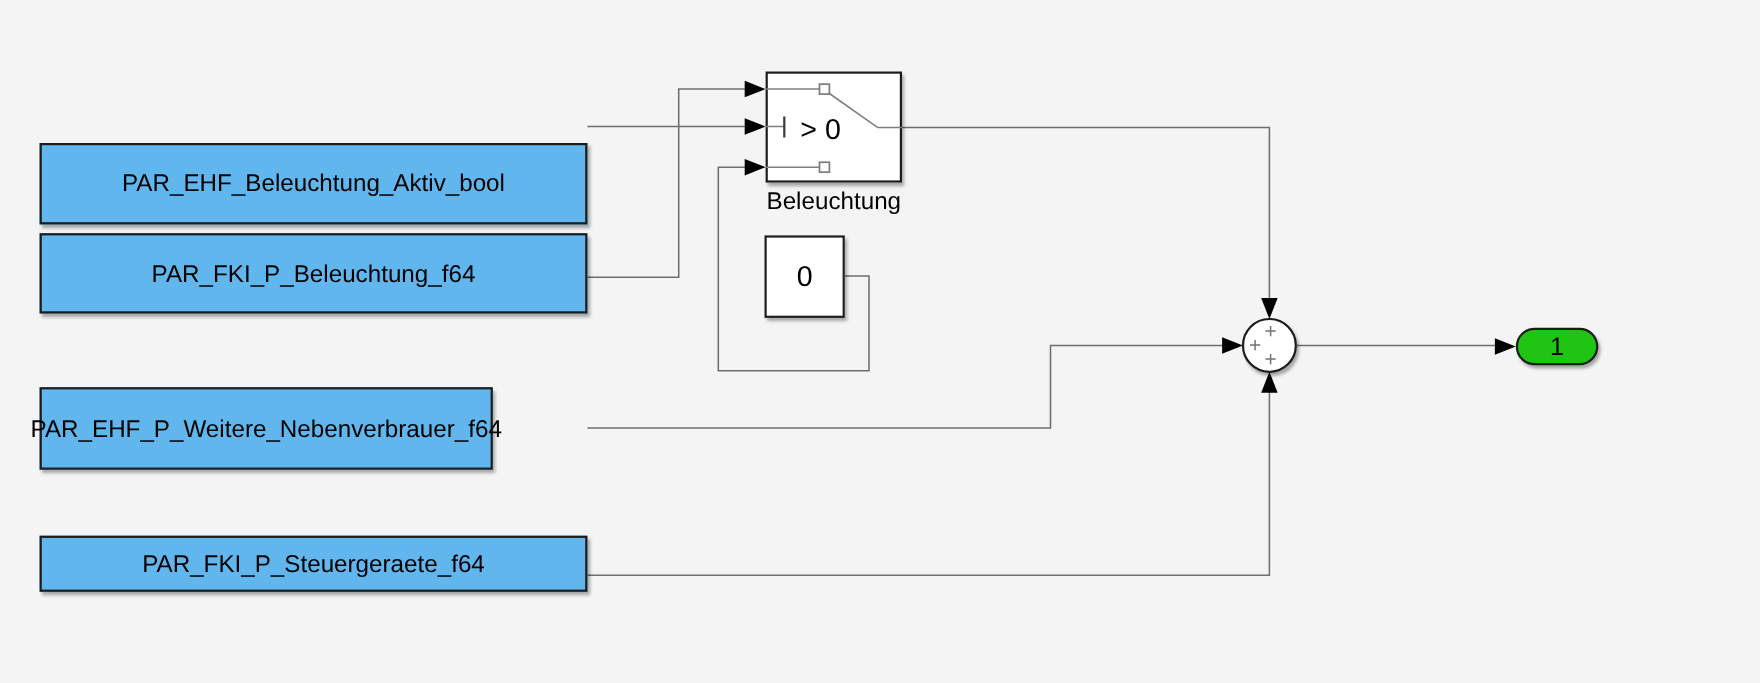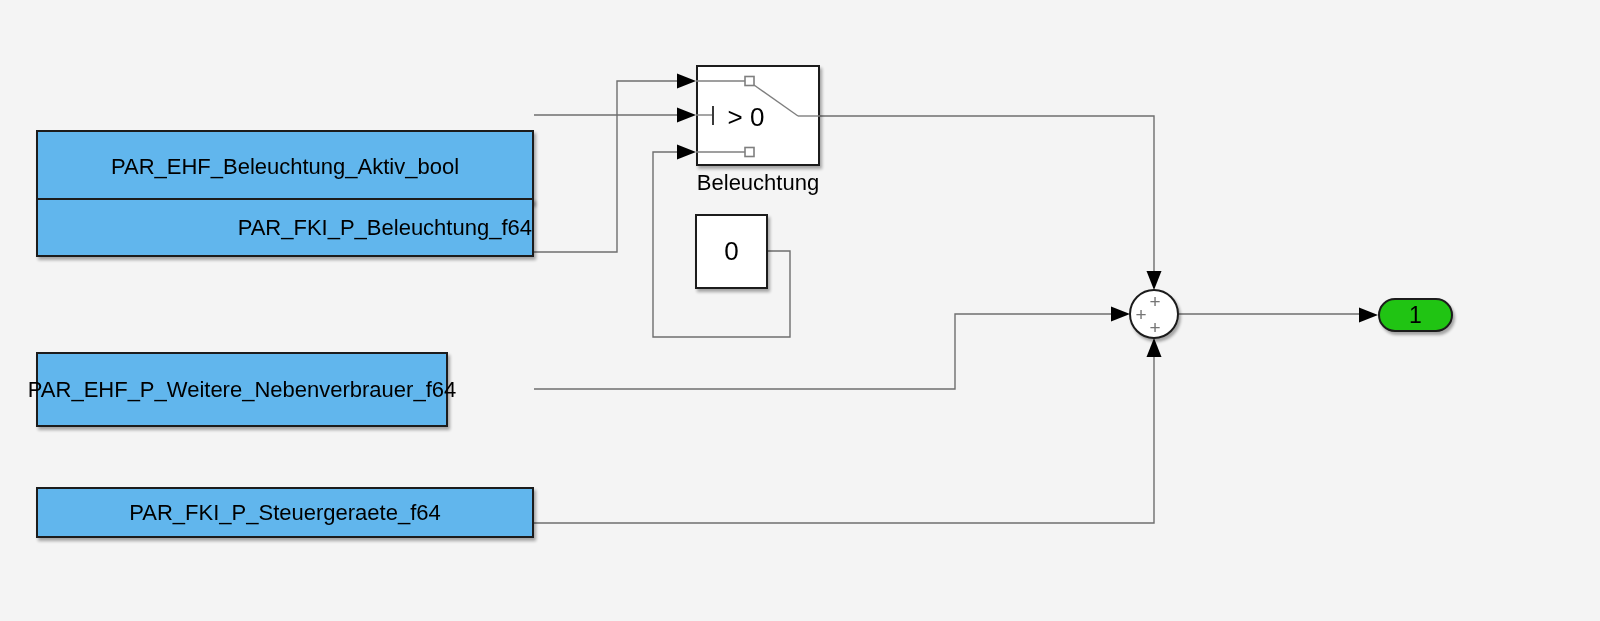--- a/index.html
+++ b/index.html
@@ -11,21 +11,21 @@
   body{background:var(--background);font-family:"Liberation Sans",sans-serif;color:#000;}
   #canvas{position:relative;width:1600px;height:621px;overflow:hidden;background:var(--background);}
   #wires{position:absolute;left:0;top:0;width:1600px;height:621px;}
   .wire{fill:none;stroke:var(--wire);stroke-width:1.4px;}
   .arrowhead{fill:#000;stroke:none;}
   .blk{position:absolute;background:#fff;border:2px solid var(--block-border);
        box-shadow:2px 3px 3px rgba(0,0,0,.33);}
   .src{background:var(--source-fill);display:flex;align-items:center;justify-content:center;}
   .src .lbl{font-size:22px;white-space:nowrap;}
   #src1{left:36px;top:90px;width:498px;height:74px;margin-top:40px;}
-  #src2{left:36px;top:198px;width:498px;height:59px;justify-content:flex-end;}
+  #src2{left:36px;top:212px;width:498px;height:73px;}
   #src3{left:36px;top:352px;width:412px;height:75px;}
   #src4{left:36px;top:487px;width:498px;height:51px;}
   #switch{left:696px;top:65px;width:124px;height:101px;}
   #switch svg{position:absolute;left:-2px;top:-2px;}
   .port-line{stroke:#7f7f7f;stroke-width:1.4px;fill:none;}
   .port-square{fill:#fff;stroke:#7f7f7f;stroke-width:1.6px;}
   .ctl-tick{stroke:#3a3a3a;stroke-width:2px;}
   #switch-criteria{position:absolute;left:22px;top:35px;width:52px;height:30px;
        font-size:26px;line-height:30px;text-align:center;white-space:nowrap;}
   .blockname{position:absolute;font-size:22px;text-align:center;white-space:nowrap;}

